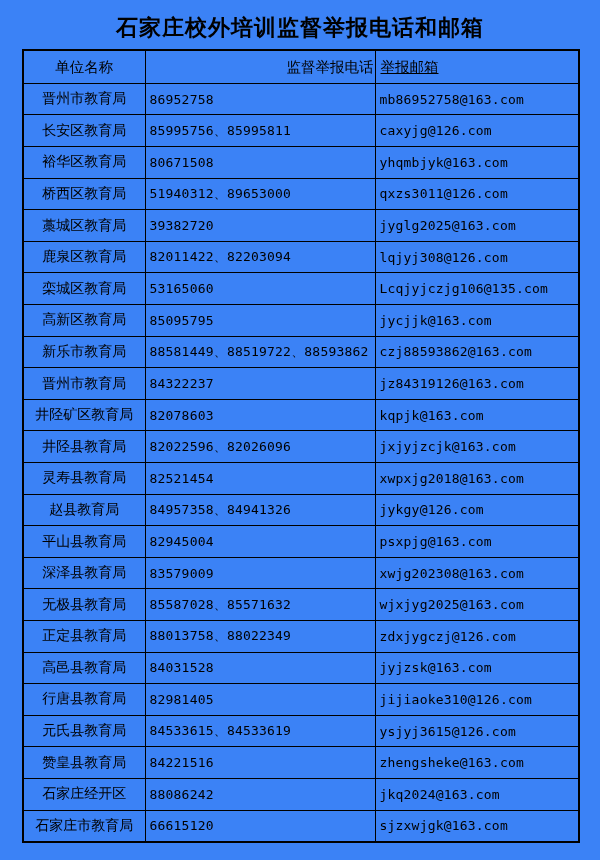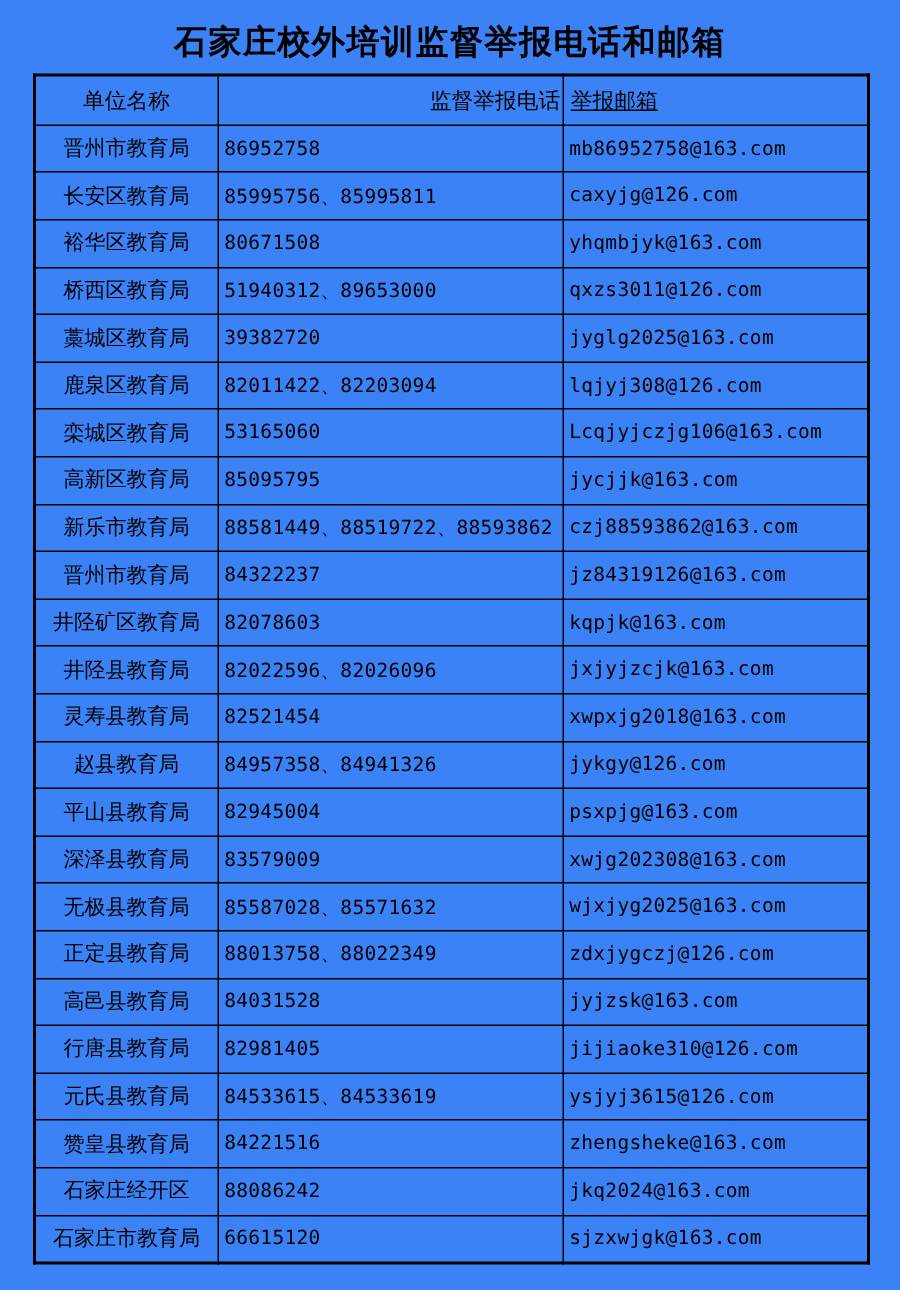--- a/index.html
+++ b/index.html
@@ -121,21 +121,21 @@
 
     <tr>
       <td class="unit-cell">鹿泉区教育局</td>
       <td class="phone-cell">82011422、82203094</td>
       <td class="email-cell">lqjyj308@126.com</td>
     </tr>
 
     <tr>
       <td class="unit-cell">栾城区教育局</td>
       <td class="phone-cell">53165060</td>
-      <td class="email-cell">Lcqjyjczjg106@163.com</td>
+      <td class="email-cell">Lcqjyjczjg106@135.com</td>
     </tr>
 
     <tr>
       <td class="unit-cell">高新区教育局</td>
       <td class="phone-cell">85095795</td>
       <td class="email-cell">jycjjk@163.com</td>
     </tr>
 
     <tr>
       <td class="unit-cell">新乐市教育局</td>

